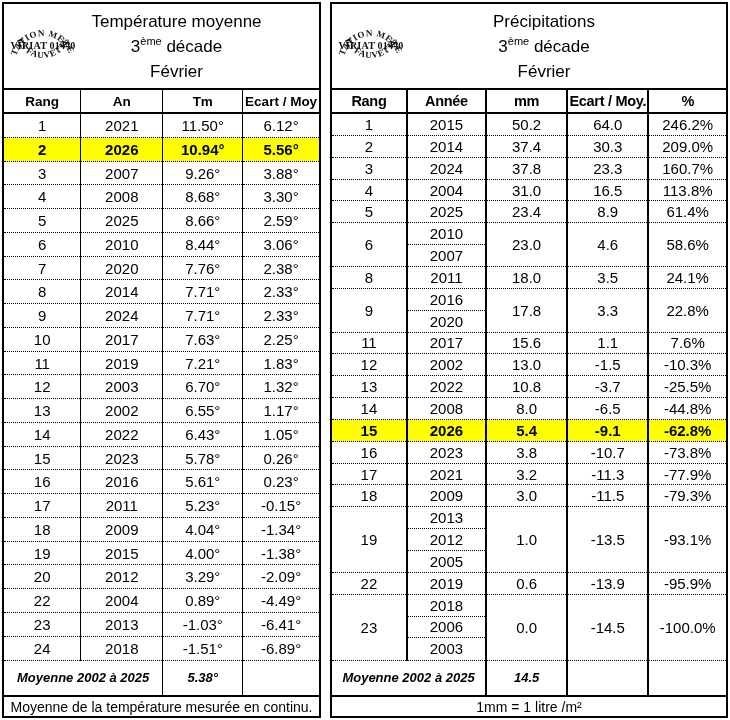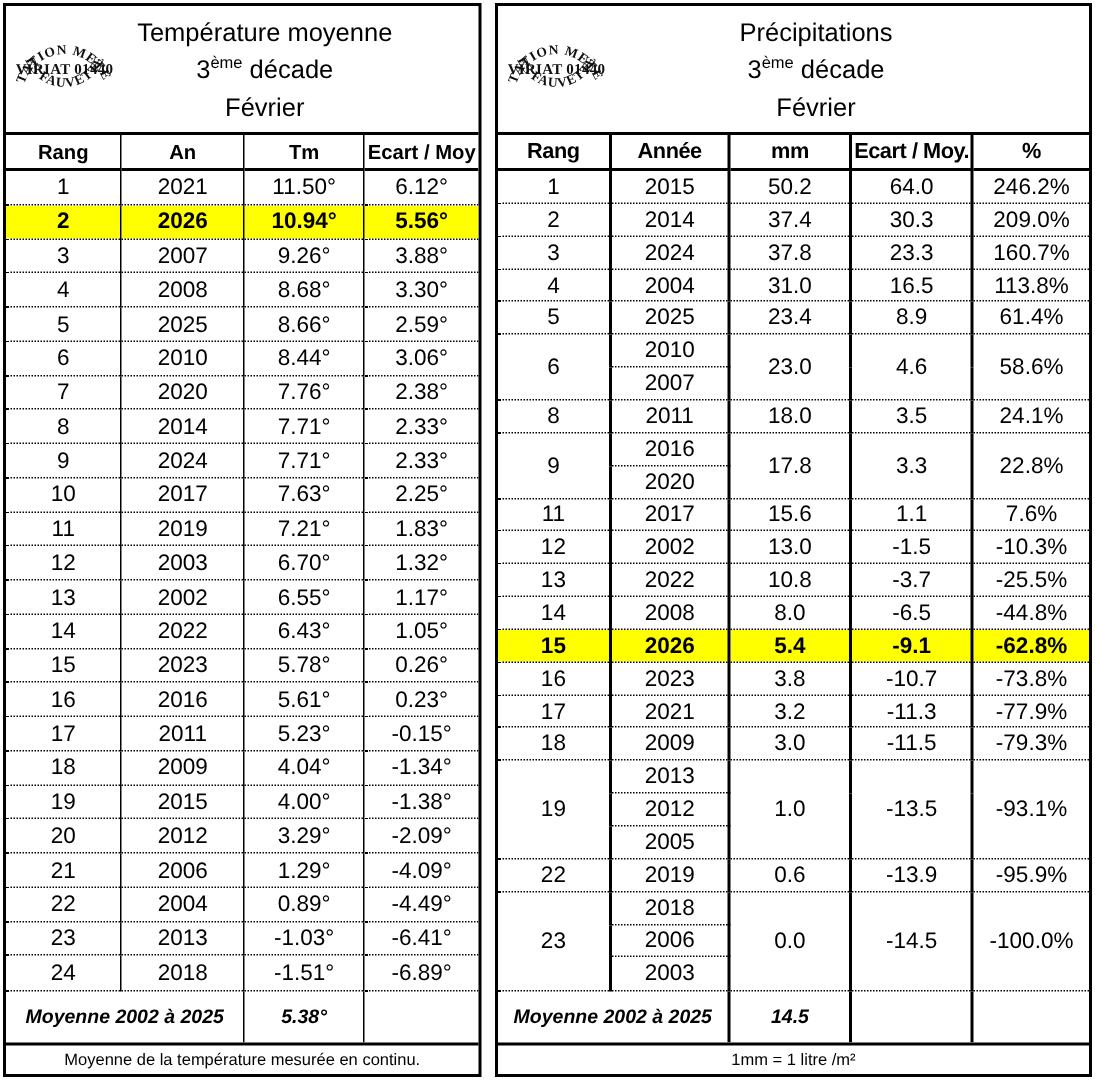--- a/index.html
+++ b/index.html
@@ -42,21 +42,21 @@
   tbody td{border-bottom:1px dotted #000;font-size:15px;}
   .left .vd{border-left:1px solid #000;}
   .right .vd{border-left:2px solid #000;}
   tfoot tr{height:35px;}
   tfoot td{font-weight:bold;font-style:italic;font-size:13px;border-bottom:none;}
   tr.hl td{background:#ffff00;font-weight:bold;}
 
   
   .note-box{
     flex:0 0 21px;box-sizing:border-box;border-top:2px solid #000;
-    display:flex;align-items:center;justify-content:center;font-size:11px;
+    display:flex;align-items:center;justify-content:center;font-size:14px;
   }
 </style>
 </head>
 <body>
 
 <div class="canvas">
 
   <div class="panel left">
     <div class="title-box">
       <svg class="stamp" viewBox="0 0 70 70" aria-hidden="true">
@@ -202,26 +202,20 @@
               <td>19</td>
               <td class="vd">2015</td>
               <td class="vd">4.00°</td>
               <td class="vd">-1.38°</td>
             </tr>
             <tr>
               <td>20</td>
               <td class="vd">2012</td>
               <td class="vd">3.29°</td>
               <td class="vd">-2.09°</td>
-            </tr>
-            <tr>
-              <td>21</td>
-              <td class="vd">2006</td>
-              <td class="vd">1.29°</td>
-              <td class="vd">-4.09°</td>
             </tr>
             <tr>
               <td>22</td>
               <td class="vd">2004</td>
               <td class="vd">0.89°</td>
               <td class="vd">-4.49°</td>
             </tr>
             <tr>
               <td>23</td>
               <td class="vd">2013</td>

